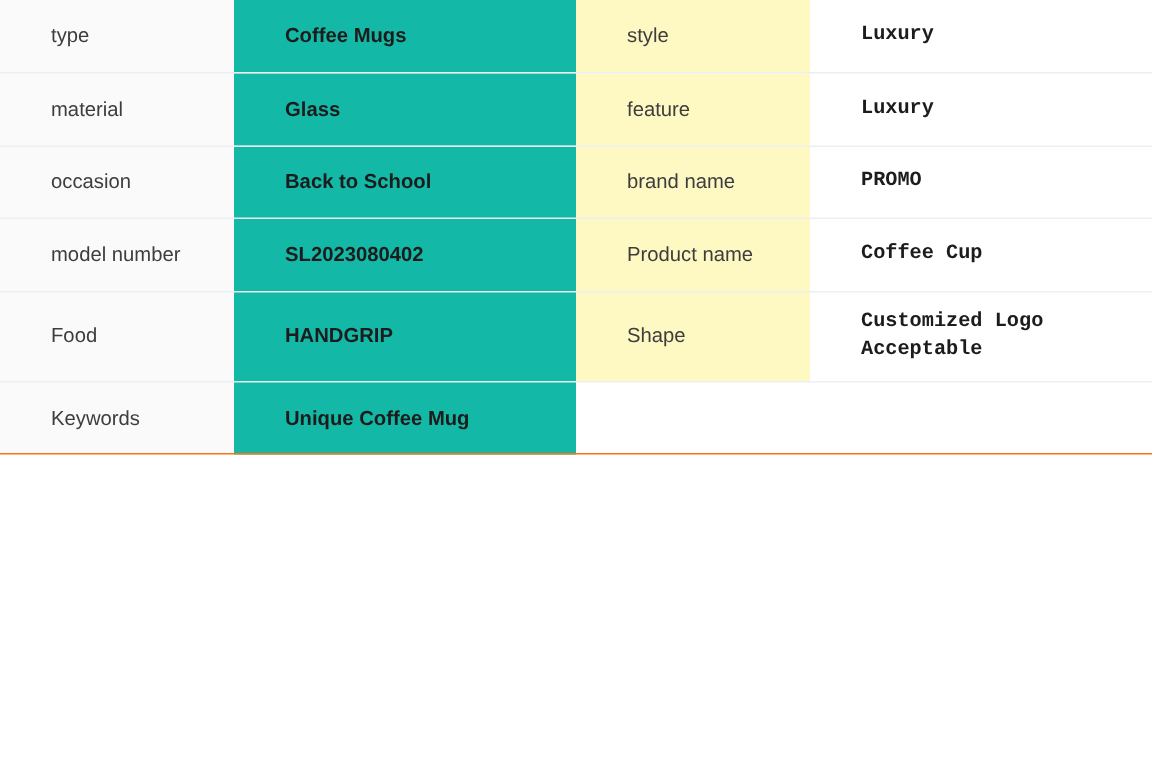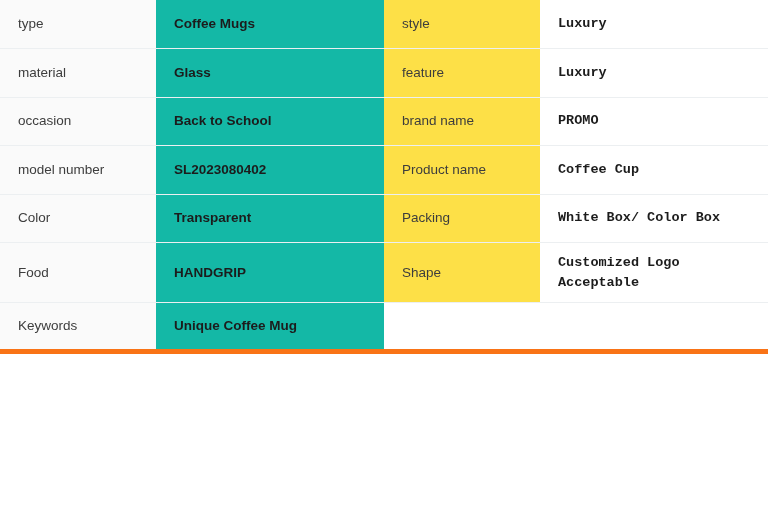--- a/index.html
+++ b/index.html
@@ -17,53 +17,53 @@
   .spec-table {
     width: 768px;
     border-collapse: collapse;
     table-layout: fixed;
   }
   .spec-table tr {
     height: 48.5px;
   }
   .spec-table td {
     border-bottom: 1px solid #eceff1;
-    padding: 10px 18px;
+    padding: 10px 34px;
     vertical-align: middle;
     font-size: 13.5px;
     line-height: 1.45;
     box-sizing: border-box;
   }
   .col-key {
     width: 156px;
     background: #fafafa;
     color: #3d3d3d;
     font-weight: 400;
   }
   .col-val {
     width: 228px;
     background: #14b8a6;
     color: #1c1c1c;
     font-weight: bold;
   }
   .col-key2 {
     width: 156px;
-    background: #fde047;
+    background: #fef9c3;
     color: #3d3d3d;
     font-weight: 400;
   }
   .col-val2 {
     width: 228px;
     background: #ffffff;
     color: #1c1c1c;
     font-weight: bold;
     font-family: Liberation Mono, monospace;
   }
   .spec-table tr:last-child td {
-    border-bottom: 5px solid #f97316;
+    border-bottom: 1px solid #f97316;
   }
   .empty-cell {
     background: #ffffff;
   }
 </style>
 </head>
 <body>
 
 <table class="spec-table">
   <tbody>
@@ -85,26 +85,20 @@
       <td class="col-key2">brand name</td>
       <td class="col-val2">PROMO</td>
     </tr>
     <tr>
       <td class="col-key">model number</td>
       <td class="col-val">SL2023080402</td>
       <td class="col-key2">Product name</td>
       <td class="col-val2">Coffee Cup</td>
     </tr>
     <tr>
-      <td class="col-key">Color</td>
-      <td class="col-val">Transparent</td>
-      <td class="col-key2">Packing</td>
-      <td class="col-val2">White Box/ Color Box</td>
-    </tr>
-    <tr>
       <td class="col-key">Food</td>
       <td class="col-val">HANDGRIP</td>
       <td class="col-key2">Shape</td>
       <td class="col-val2">Customized Logo Acceptable</td>
     </tr>
     <tr>
       <td class="col-key">Keywords</td>
       <td class="col-val">Unique Coffee Mug</td>
       <td class="empty-cell"></td>
       <td class="empty-cell"></td>

